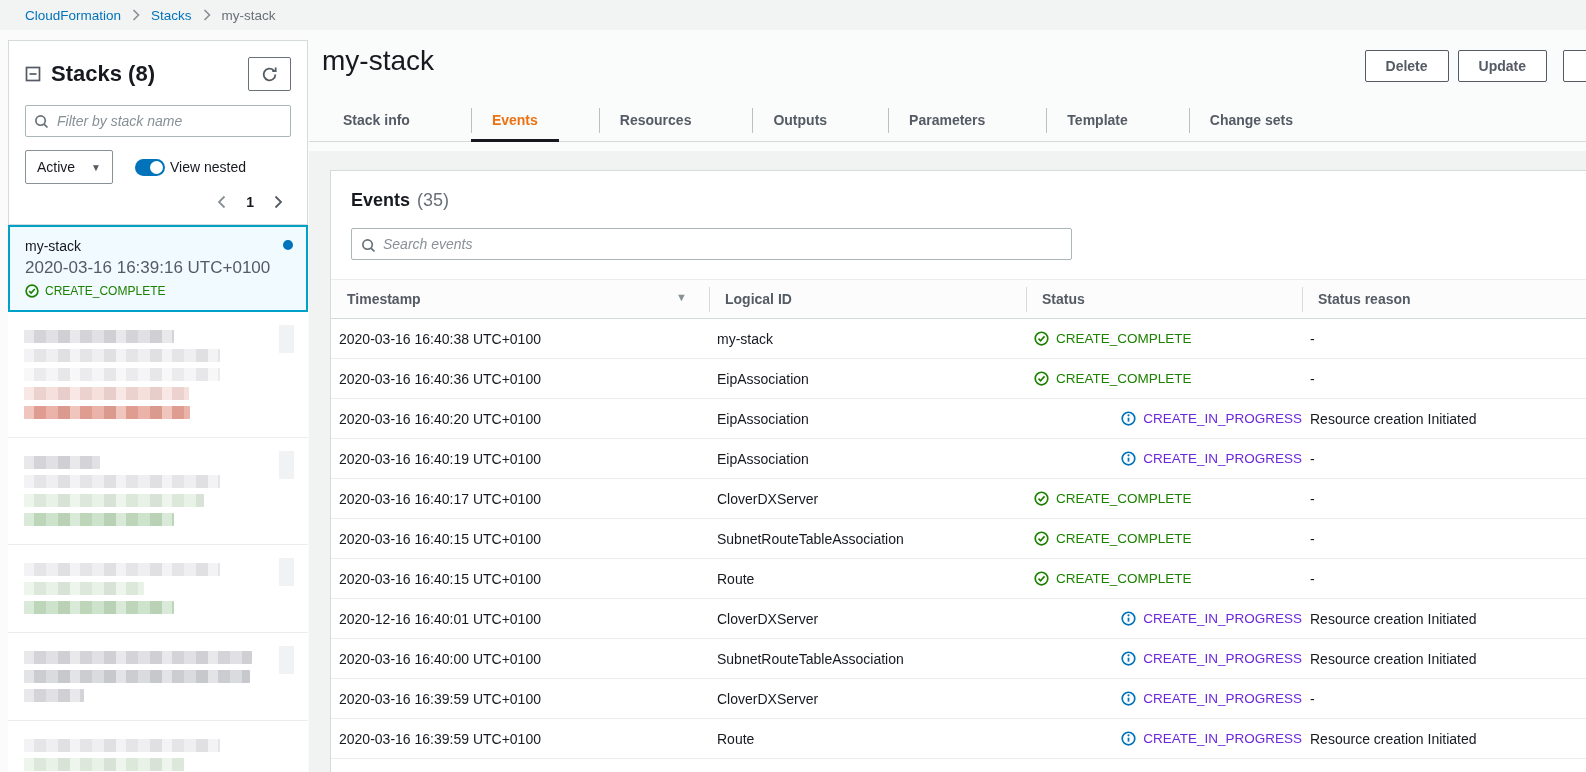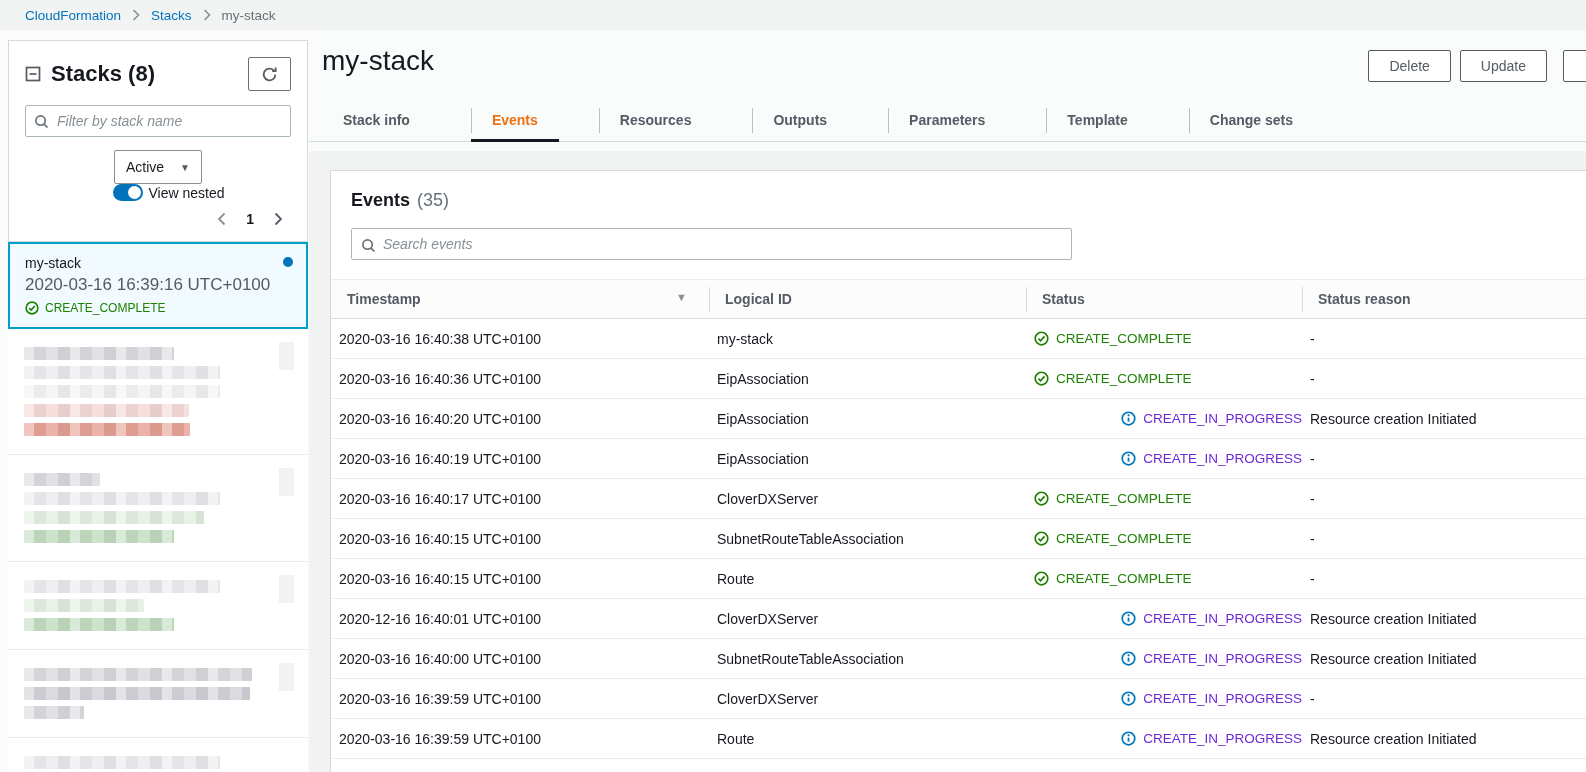--- a/index.html
+++ b/index.html
@@ -23,21 +23,21 @@
   .side-title { font-size:22px; font-weight:700; color:#16191f; }
   .refresh-btn { margin-left:auto; width:43px; height:34px; background:#fff;
     border:1px solid #687078; border-radius:2px; display:flex; align-items:center;
     justify-content:center; cursor:pointer; }
   .search-wrap { position:relative; margin-top:14px; }
   .search-wrap .mag { position:absolute; left:9px; top:9px; }
   .txt-input { width:100%; height:32px; border:1px solid #aab7b8; border-radius:2px;
     padding:0 8px 0 31px; font-size:14px; color:#16191f; background:#fff;
     font-family:"Liberation Sans", sans-serif; outline:none; }
   .txt-input::placeholder { color:#879196; font-style:italic; }
-  .controls { display:flex; align-items:center; margin-top:13px;flex-direction:column; }
+  .controls { display:flex; align-items:center; margin-top:13px; }
   .select-btn { height:34px; min-width:88px; border:1px solid #879196; border-radius:2px;
     background:#fff; display:flex; align-items:center; justify-content:space-between;
     padding:0 11px; font-size:14px; color:#16191f; cursor:pointer; gap:12px; }
   .select-btn .caret { font-size:10px; color:#545b64; }
   .toggle-group { display:flex; align-items:center; gap:5px; margin-left:22px; cursor:pointer; }
   .toggle { width:30px; height:17px; border-radius:9px; background:#0073bb; position:relative; }
   .toggle .knob { position:absolute; right:2px; top:2px; width:13px; height:13px;
     border-radius:50%; background:#fff; }
   .toggle-label { font-size:14px; color:#16191f; }
   .pager { display:flex; align-items:center; justify-content:flex-end; gap:20px;
@@ -67,21 +67,21 @@
   .blur-radio { position:absolute; right:14px; top:13px; width:15px; height:28px;
     background:#f1f2f3; }
 
   
   .main { position:absolute; left:309px; top:30px; right:0; bottom:0; background:#fafbfb; }
   .content-bg { position:absolute; top:121px; left:0; right:0; bottom:0; background:#f1f2f2; }
   .page-head { position:relative; padding:15px 0 0 13px; }
   .page-title { font-size:28px; color:#16191f; font-weight:400; }
   .actions { position:absolute; top:20px; right:0; display:flex; gap:9px; }
   .btn { height:32px; padding:0 20px; background:#fff; border:1px solid #545b64;
-    border-radius:2px; font-size:14px; font-weight:400; color:#545b64; cursor:pointer;
+    border-radius:2px; font-size:14px; font-weight:700; color:#545b64; cursor:pointer;
     font-family:"Liberation Sans", sans-serif; white-space:nowrap; }
   .btn-partial { margin-left:7px; width:70px; margin-right:-47px; }
 
   .tabs-row { position:relative; display:flex; margin-top:23px; padding-left:13px;
     border-bottom:1px solid #d5dbdb;gap:40px; }
   .tab { position:relative; height:42px; padding:0 21px; display:flex; align-items:center;
     font-size:14px; font-weight:700; color:#545b64; cursor:pointer;
     border-bottom:3px solid transparent; margin-bottom:-1px; }
   .tab:not(:first-child)::before { content:""; position:absolute; left:0; top:8px;
     height:25px; width:1px; background:#b9c0c0; }

